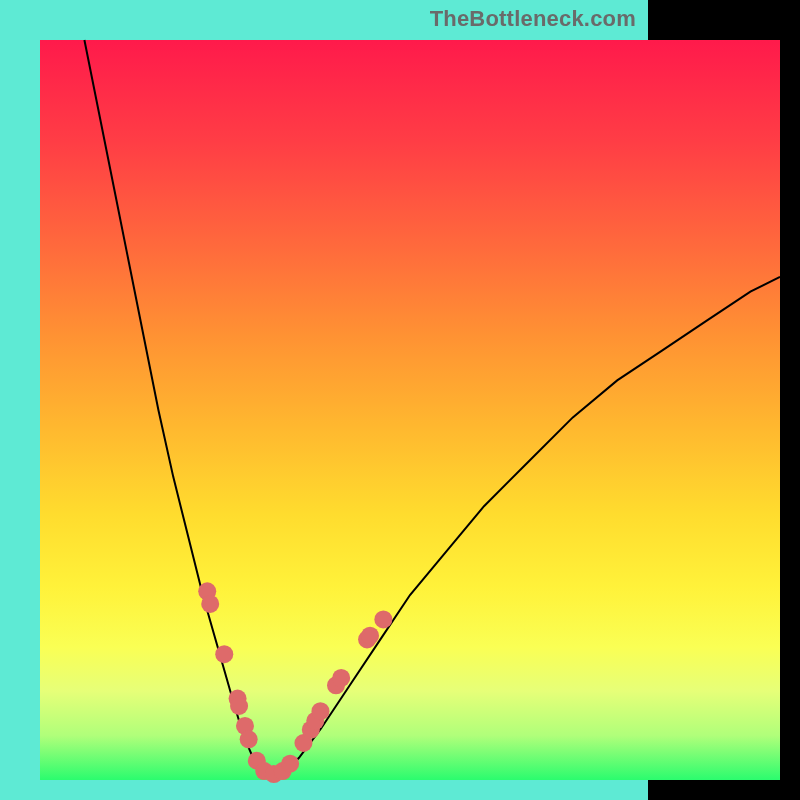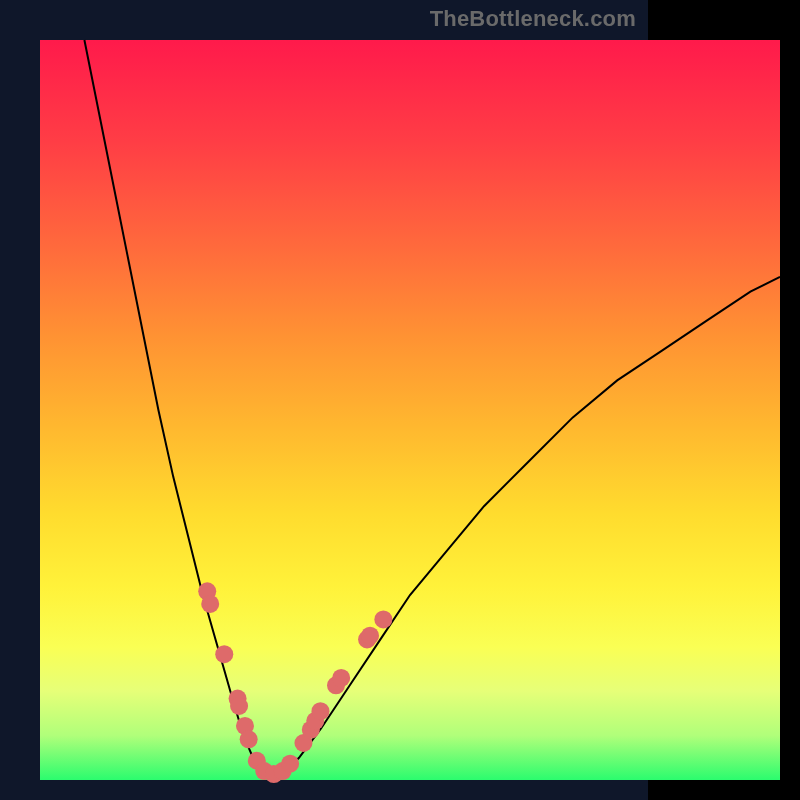--- a/index.html
+++ b/index.html
@@ -9,21 +9,21 @@
     height: 800px;
     background: #000;
     overflow: hidden;
   }
   .frame {
     position: absolute;
     left: 0;
     top: 0;
     width: 648px;
     height: 800px;
-    background: #0f172a;
+    background: #5eead4;
     text-decoration: underline;
   }
   .plot {
     position: absolute;
     left: 40px;
     top: 40px;
     width: 740px;
     height: 740px;
     background: linear-gradient(
       to bottom,

